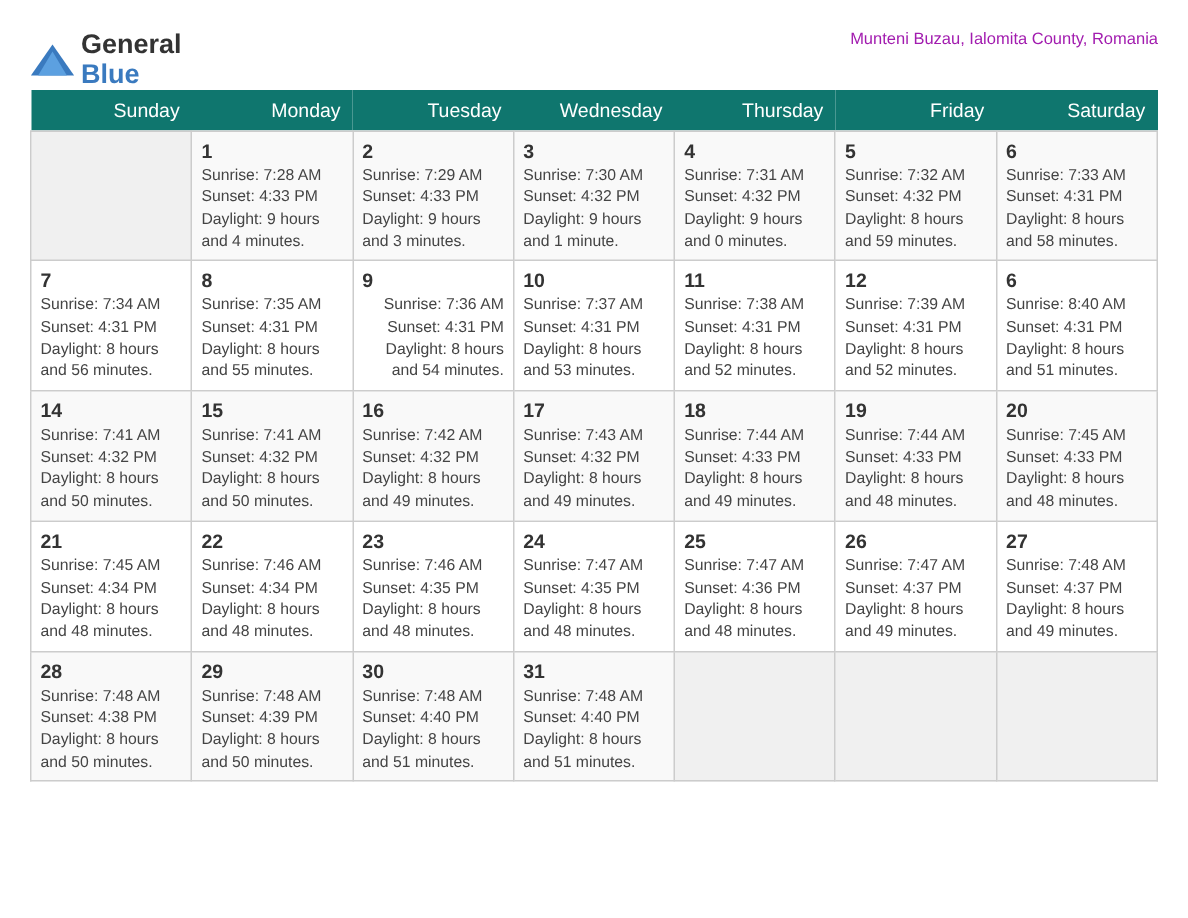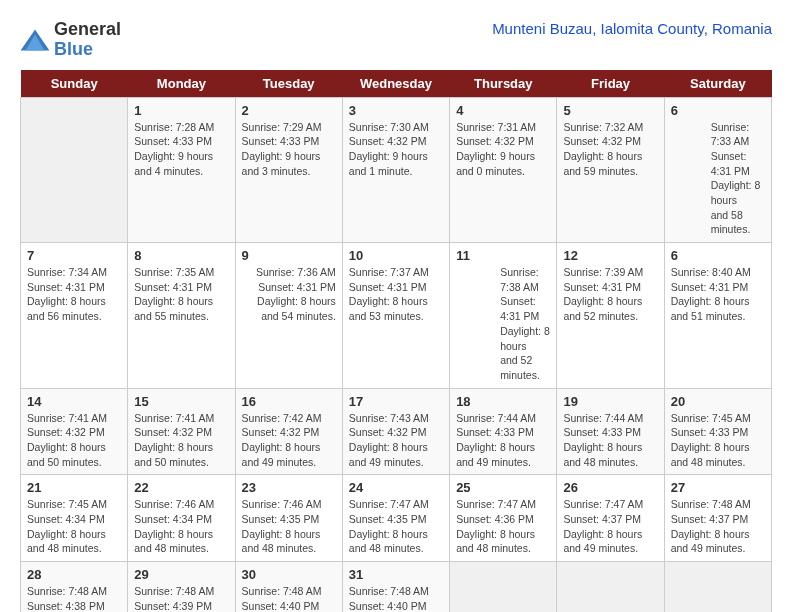--- a/index.html
+++ b/index.html
@@ -7,56 +7,55 @@
       font-family: Arial, sans-serif;
       background: #fff;
       width: 792px;
       min-height: 612px;
       padding: 20px;
     }
     .header-section {
       display: flex;
       justify-content: space-between;
       align-items: flex-start;
-      margin-bottom: 10px;
     }
     .logo {
       display: flex;
       align-items: center;
       gap: 4px;
     }
     .logo-icon {
       width: 30px;
       height: 24px;
       position: relative;
     }
     .title-section {
       text-align: right;
     }
     .month-year {
       font-size: 32px;
       font-weight: bold;
       color: #333;
     }
     .location {
-      font-size: 15px;
-      color: #1d4ed8;
+      font-size: 11px;
+      color: #a21caf;
     }
     table {
       width: 100%;
       border-collapse: collapse;
       font-size: 11px;
     }
     thead tr th {
-      background-color: #7f1d1d;
+      background-color: #0f766e;
       color: #fff;
       padding: 6px 8px;
-      text-align: center;
+      text-align: right;
       font-size: 13px;
-      font-weight: bold;
+      font-weight: normal;
     }
     tbody tr td {
       border: 1px solid #ccc;
       vertical-align: top;
       padding: 5px 6px;
       height: 80px;
       width: 107px;
       color: #333;
     }
     tbody tr:nth-child(odd) td {
@@ -144,21 +143,21 @@
         </td>
         <td>
           <span class="day-number">5</span>
           <div class="day-info" style="white-space: pre-line;">Sunrise: 7:32 AM
 Sunset: 4:32 PM
 Daylight: 8 hours
 and 59 minutes.</div>
         </td>
         <td>
           <span class="day-number">6</span>
-          <div class="day-info" style="white-space: pre-line; margin-left: 40px;">Sunrise: 7:33 AM
+          <div class="day-info" style="white-space: pre-line;">Sunrise: 7:33 AM
 Sunset: 4:31 PM
 Daylight: 8 hours
 and 58 minutes.</div>
         </td>
       </tr>
       <tr>
         <td>
           <span class="day-number">7</span>
           <div class="day-info" style="white-space: pre-line;">Sunrise: 7:34 AM
 Sunset: 4:31 PM
@@ -181,21 +180,21 @@
         </td>
         <td>
           <span class="day-number">10</span>
           <div class="day-info" style="white-space: pre-line;">Sunrise: 7:37 AM
 Sunset: 4:31 PM
 Daylight: 8 hours
 and 53 minutes.</div>
         </td>
         <td>
           <span class="day-number">11</span>
-          <div class="day-info" style="white-space: pre-line; margin-left: 44px;">Sunrise: 7:38 AM
+          <div class="day-info" style="white-space: pre-line;">Sunrise: 7:38 AM
 Sunset: 4:31 PM
 Daylight: 8 hours
 and 52 minutes.</div>
         </td>
         <td>
           <span class="day-number">12</span>
           <div class="day-info" style="white-space: pre-line;">Sunrise: 7:39 AM
 Sunset: 4:31 PM
 Daylight: 8 hours
 and 52 minutes.</div>

